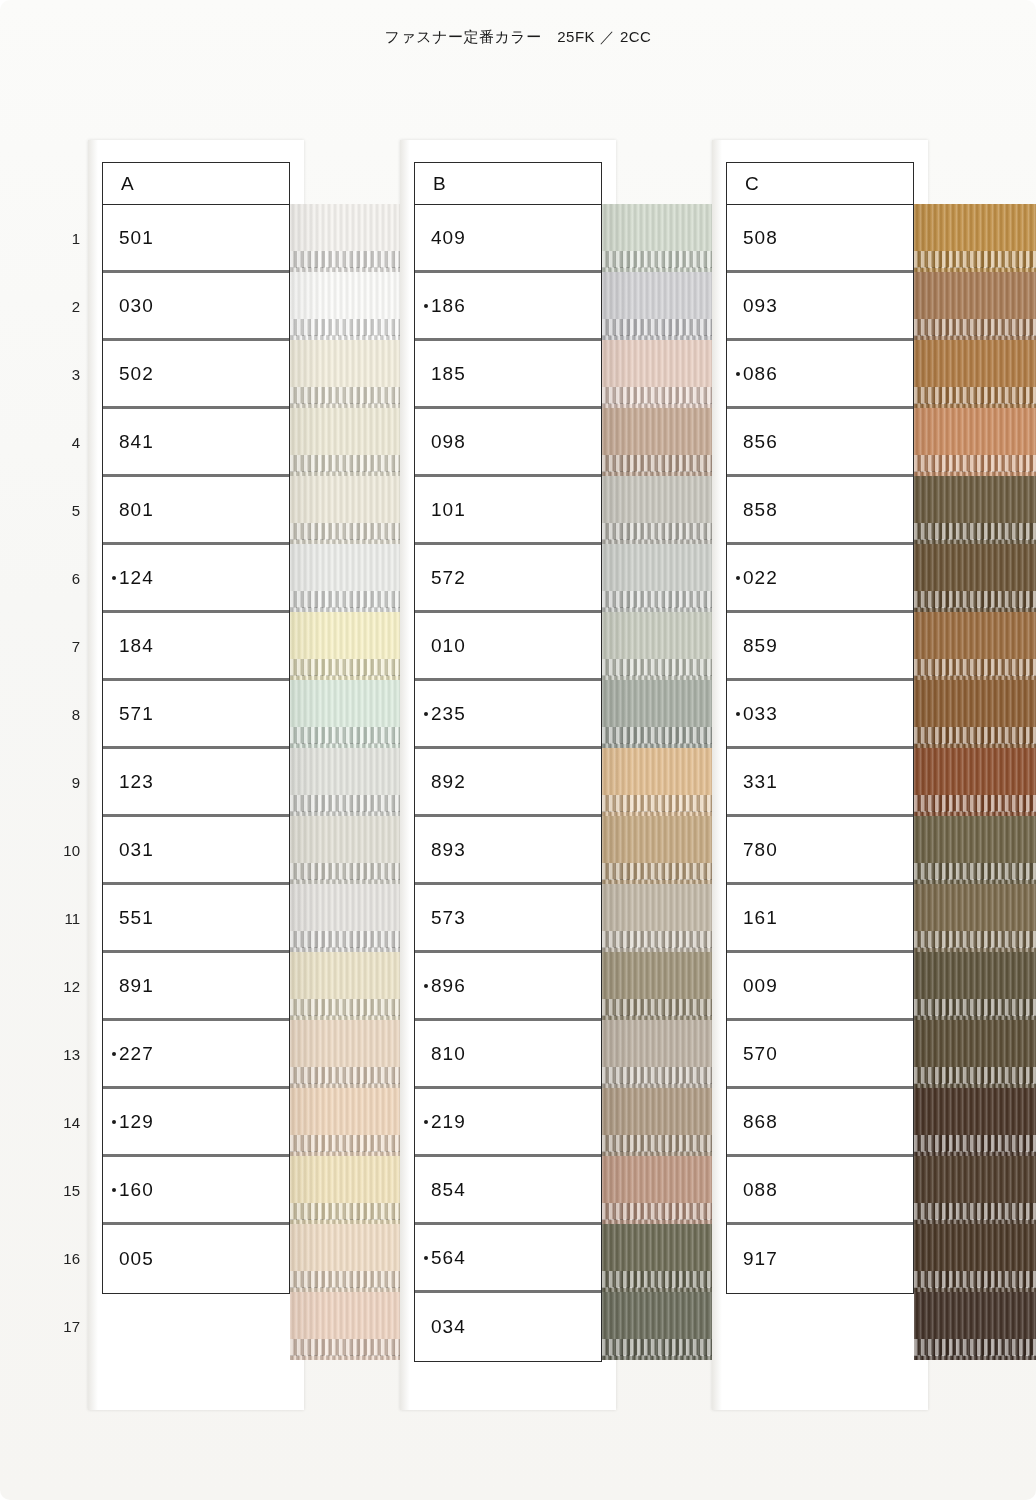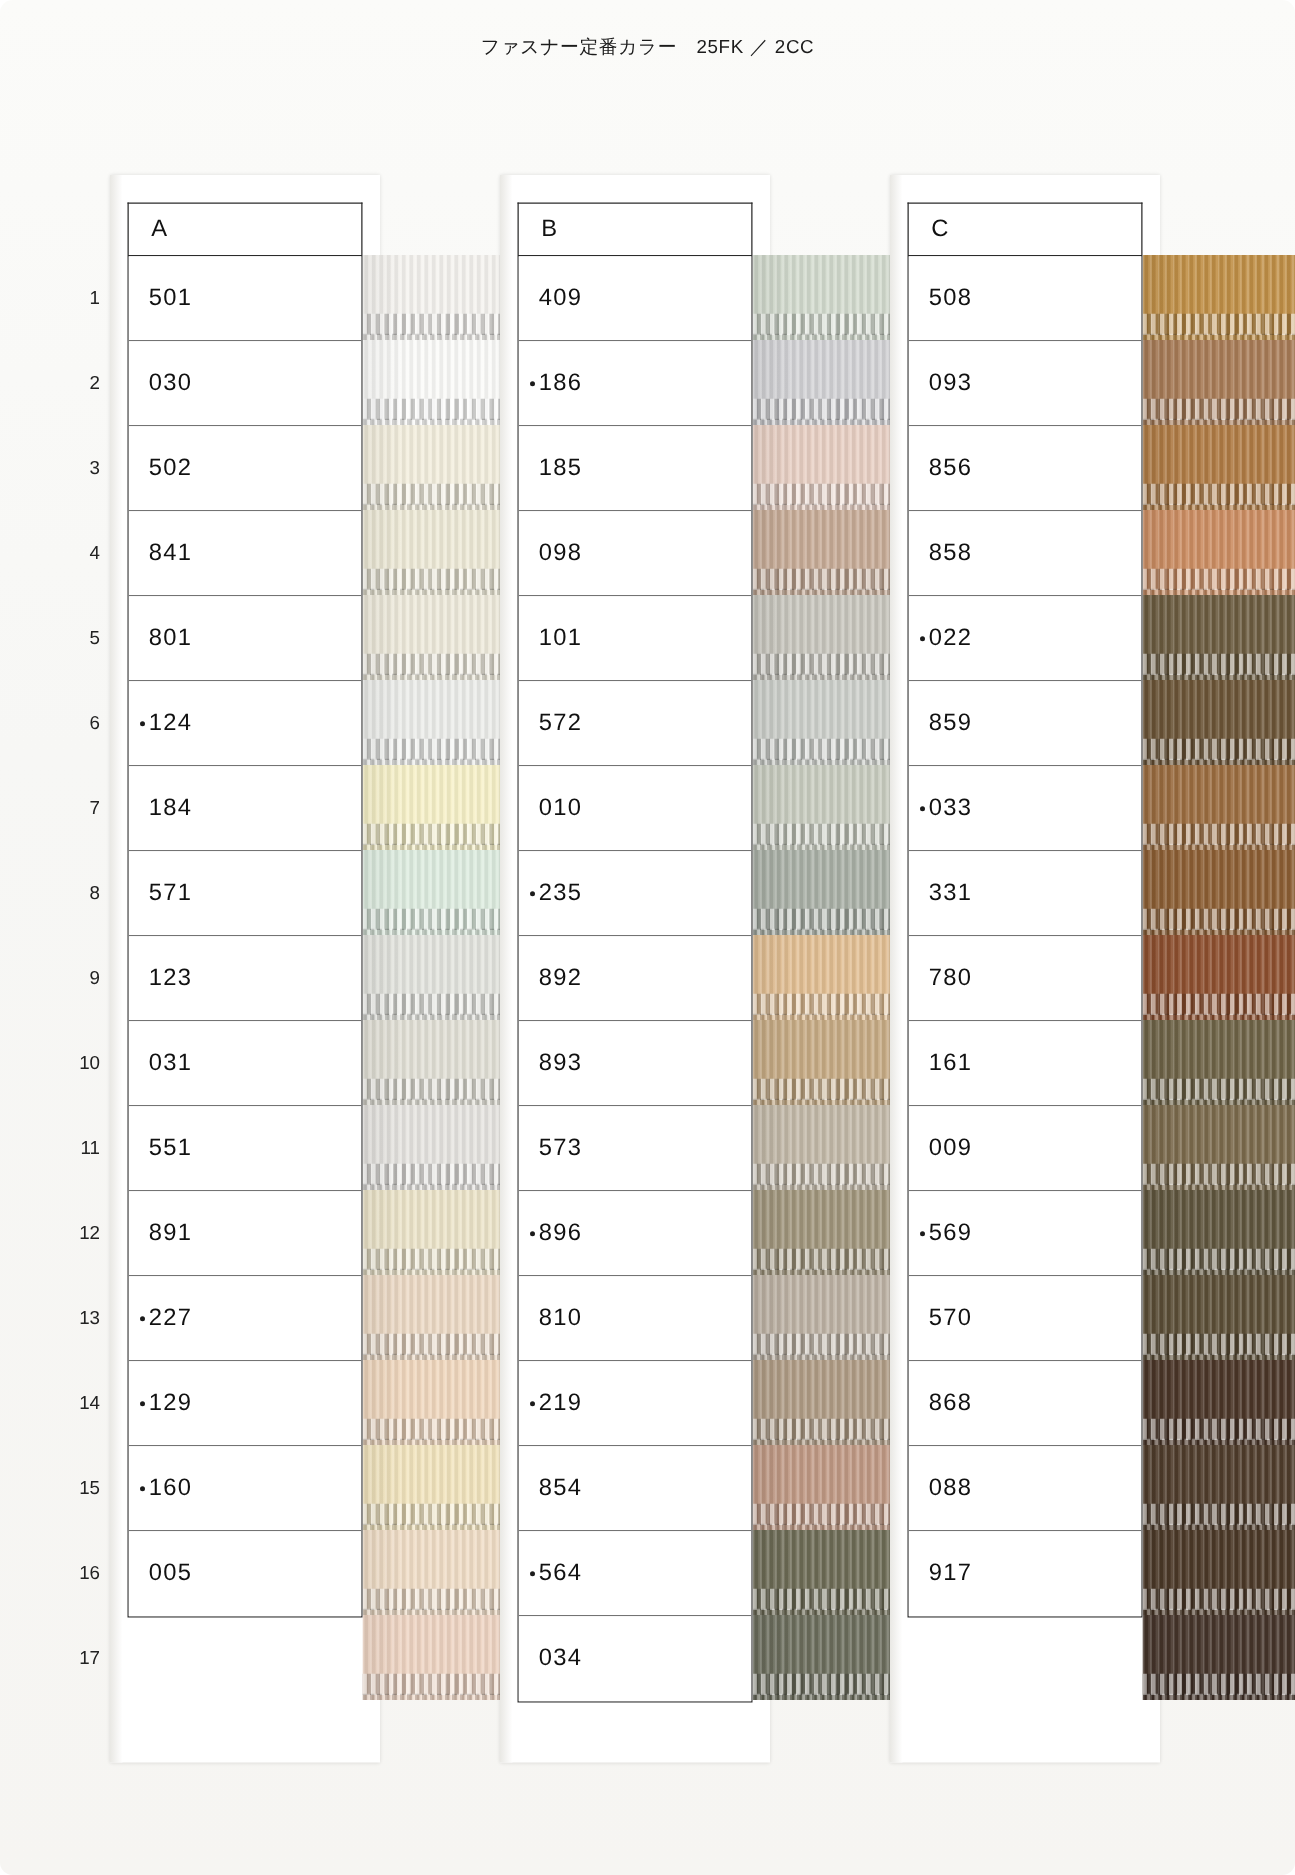--- a/index.html
+++ b/index.html
@@ -75,21 +75,21 @@
     left: 14px;
     width: 188px;
     border: 1px solid #2b2b2b;
     border-bottom: 1px solid #2b2b2b;
     box-sizing: border-box;
     background: #ffffff;
   }
   .cell {
     height: 68px;
     box-sizing: border-box;
-    border-bottom: 1px solid #737373;
+    border-bottom: 3px solid #737373;
     display: flex;
     align-items: center;
     padding-left: 16px;
     font-size: 19px;
     letter-spacing: 1px;
     position: relative;
     background: #ffffff;
   }
   .cell:last-child { border-bottom: none; }
   .dot {
@@ -752,20 +752,24 @@
         </div>
       </div>
     <div class="grid">
         <div class="cell">
           <span>508</span>
         </div>
         <div class="cell">
           <span>093</span>
         </div>
         <div class="cell">
+          <span class="dot"></span>
+          <span>086</span>
+        </div>
+        <div class="cell">
           <span>856</span>
         </div>
         <div class="cell">
           <span>858</span>
         </div>
         <div class="cell">
           <span class="dot"></span>
           <span>022</span>
         </div>
         <div class="cell">
@@ -779,24 +783,20 @@
           <span>331</span>
         </div>
         <div class="cell">
           <span>780</span>
         </div>
         <div class="cell">
           <span>161</span>
         </div>
         <div class="cell">
           <span>009</span>
-        </div>
-        <div class="cell">
-          <span class="dot"></span>
-          <span>569</span>
         </div>
         <div class="cell">
           <span>570</span>
         </div>
         <div class="cell">
           <span>868</span>
         </div>
         <div class="cell">
           <span>088</span>
         </div>

